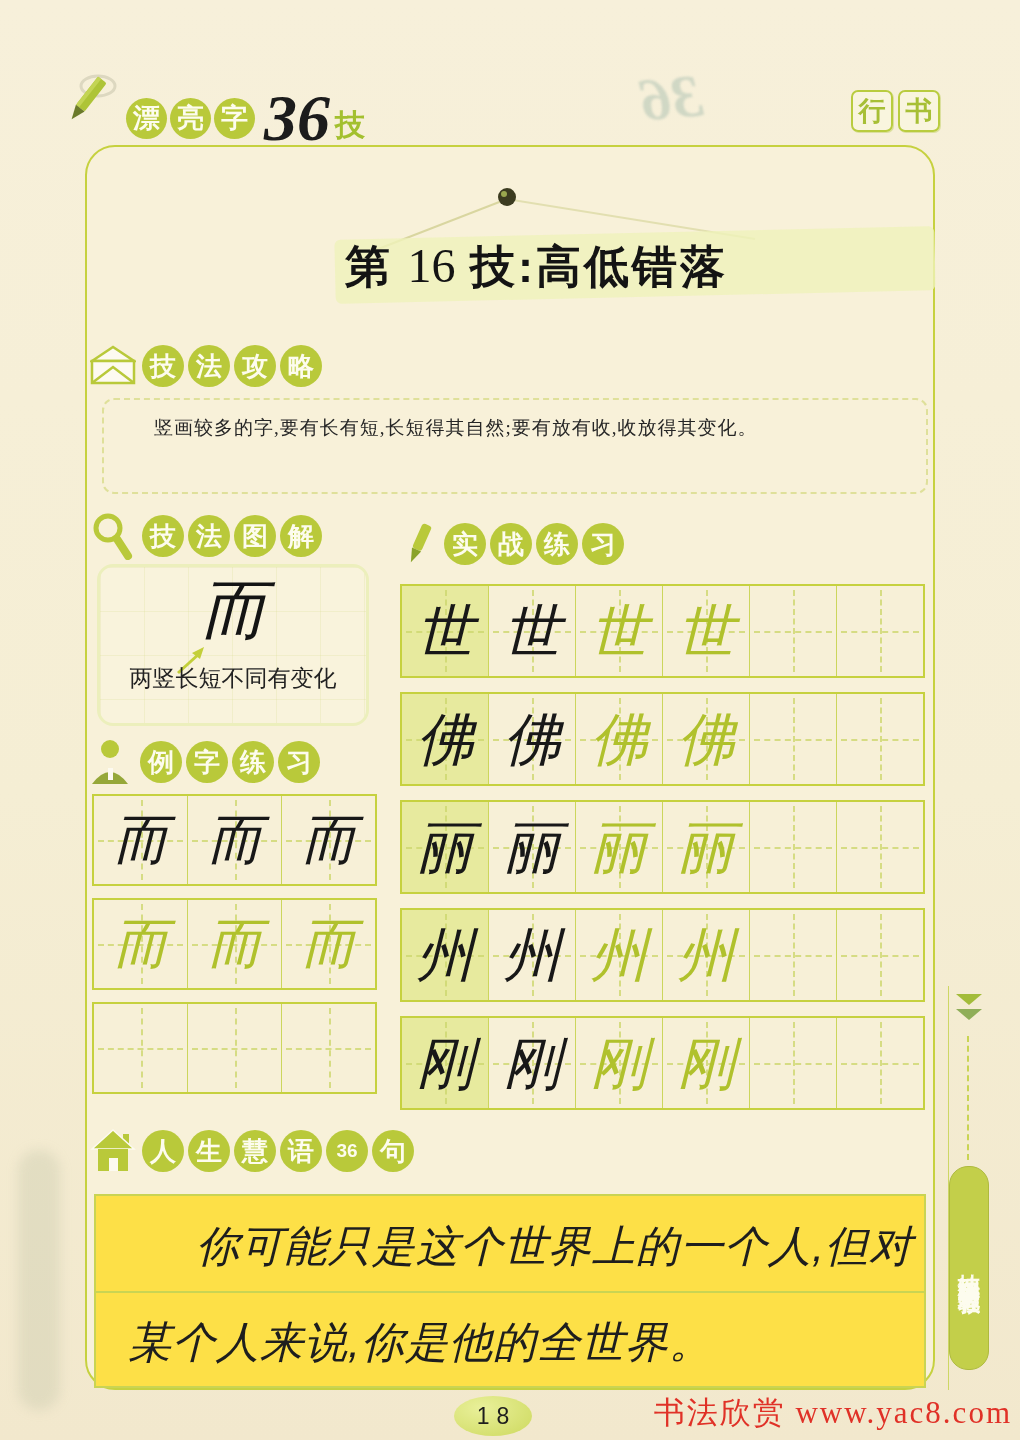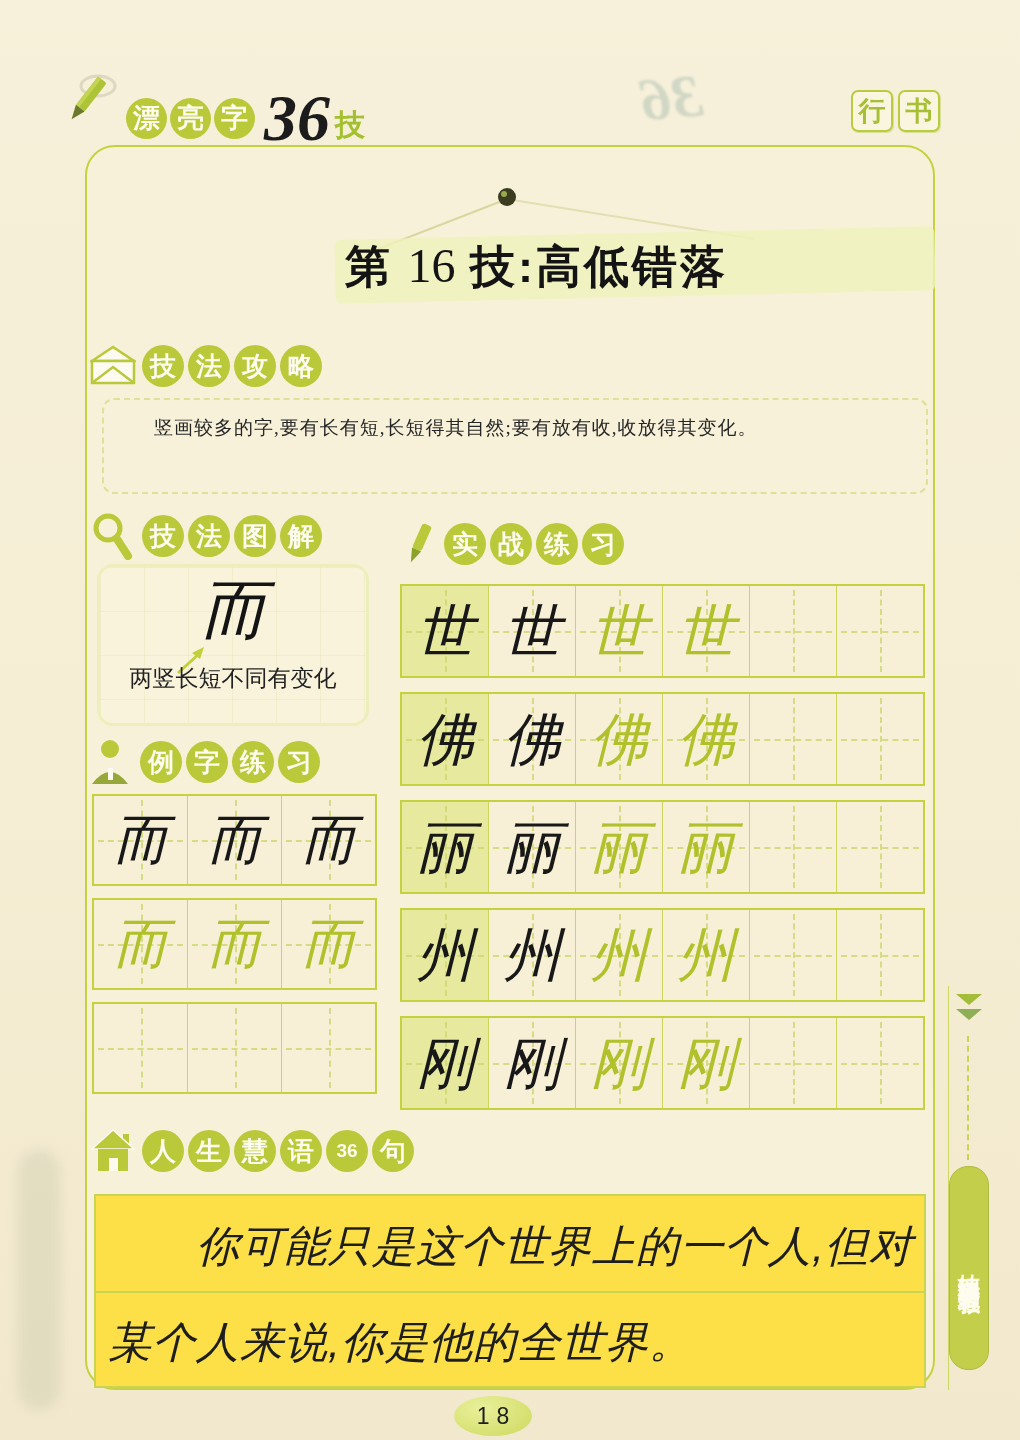--- a/index.html
+++ b/index.html
@@ -70,21 +70,21 @@
   .ecell .hw{position:relative;z-index:2;font-size:55px;line-height:1;}
   .hw{font-style:italic;}
   .ink-black{color:#181818;}
   .ink-green{color:#b0c12c;}
   
   .wisdom-box{position:absolute;left:7px;top:1047px;width:828px;height:190px;border:2px solid #c9d453;
         background:#fde047;}
   .wisdom-divider{position:absolute;left:0;right:0;top:95px;border-top:2px solid #c9d453;}
   .wline{position:absolute;white-space:nowrap;font-style:italic;font-size:43px;color:#1e1e1e;letter-spacing:1px;}
   .wline1{left:100px;top:22px;}
-  .wline2{left:12px;top:118px;}
+  .wline2{left:32px;top:118px;}
   
   .side-vline{position:absolute;left:948px;top:986px;height:404px;border-left:1.5px solid #cdd764;}
   .side-arrows{position:absolute;left:956px;top:994px;}
   .side-dash{position:absolute;left:967px;top:1036px;height:124px;border-left:2px dashed #c9d453;}
   .side-pill{position:absolute;left:949px;top:1166px;width:38px;height:202px;border-radius:19px;
         background:#c3cf4a;border:1px solid #aeba3e;display:flex;align-items:center;justify-content:center;}
   .side-pill-text{writing-mode:vertical-rl;text-orientation:upright;color:#fdfcee;font-weight:bold;
         font-size:22px;letter-spacing:3px;}
   
   .page-num{position:absolute;left:454px;top:1396px;width:78px;height:40px;border-radius:50%;
@@ -357,14 +357,15 @@
     <polygon points="0,15 26,15 13,26" fill="#8fae58"></polygon>
   </svg>
   <div class="side-dash"></div>
   <div class="side-pill">
     <span class="side-pill-text">技法图解钢笔教程</span>
   </div>
 
   <div class="left-smudge"></div>
 
   <div class="page-num">18</div>
+  <div class="footer-site">书法欣赏 www.yac8.com</div>
 
 </div>
 
 </body></html>

